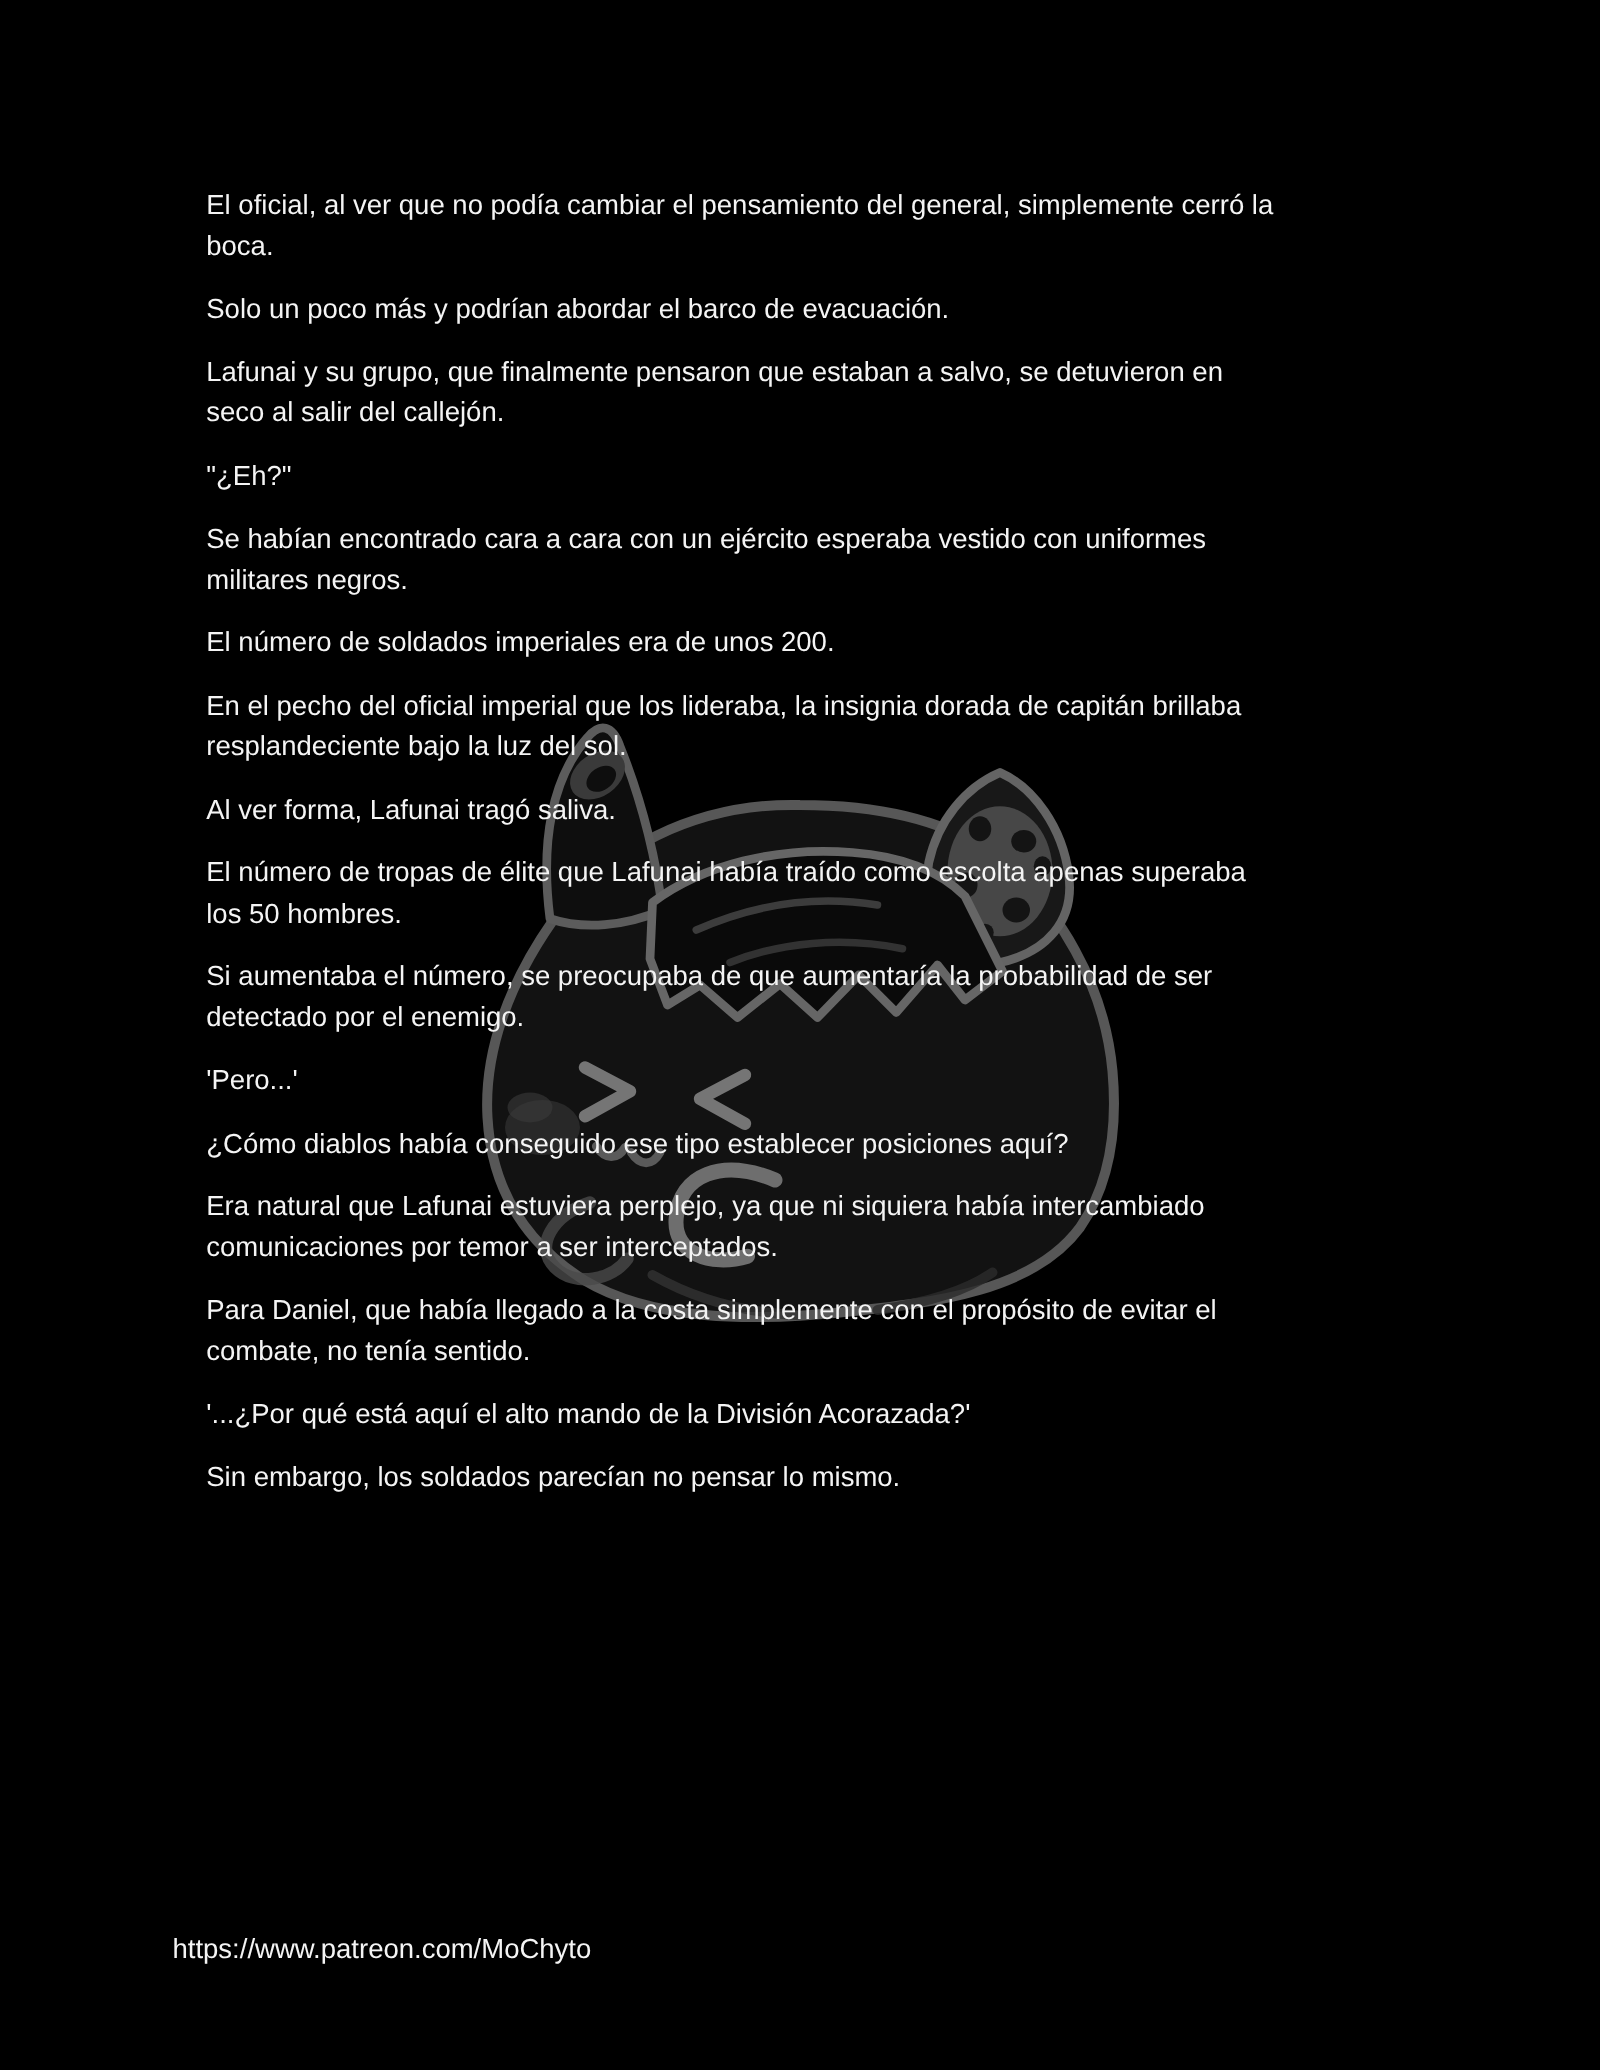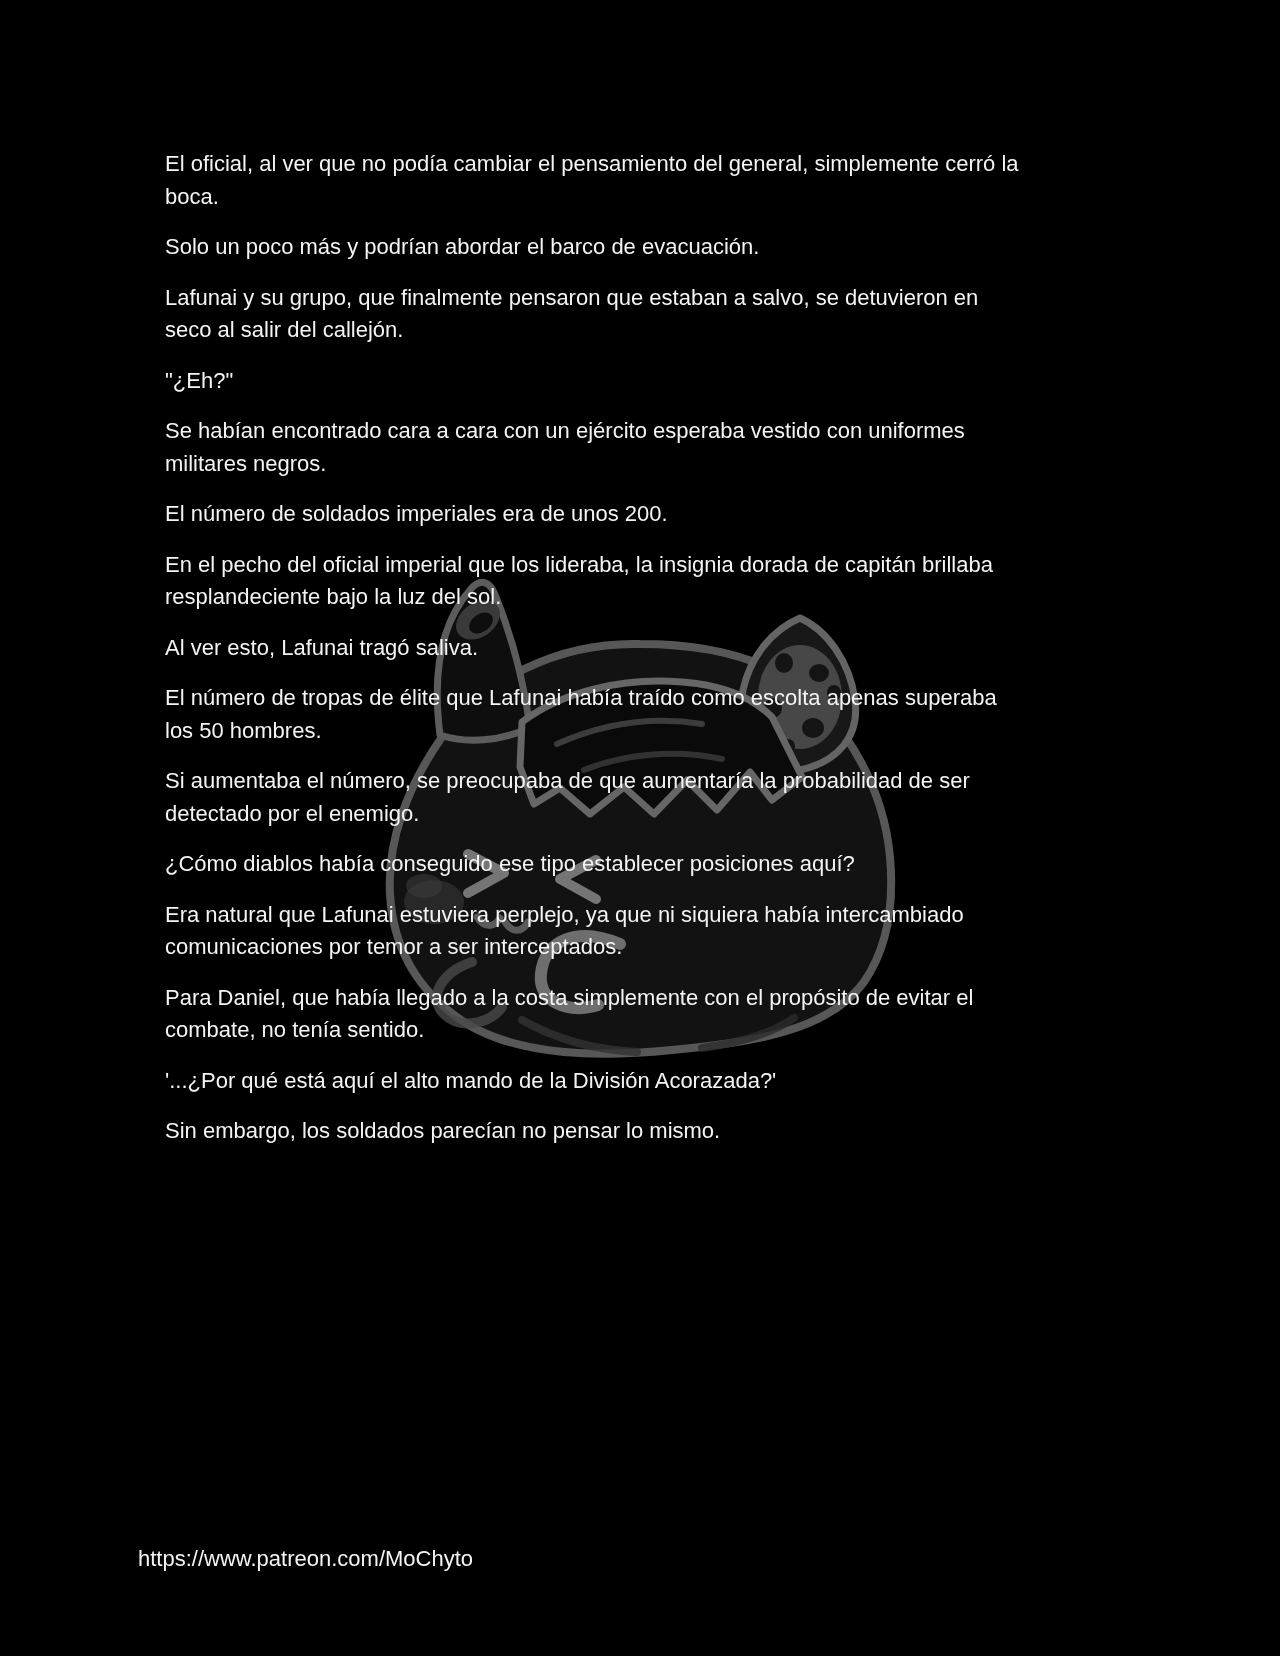--- a/index.html
+++ b/index.html
@@ -133,25 +133,26 @@
 boca.</p>
     <p class="para">Solo un poco más y podrían abordar el barco de evacuación.</p>
     <p class="para">Lafunai y su grupo, que finalmente pensaron que estaban a salvo, se detuvieron en
 seco al salir del callejón.</p>
     <p class="para">"¿Eh?"</p>
     <p class="para">Se habían encontrado cara a cara con un ejército esperaba vestido con uniformes
 militares negros.</p>
     <p class="para">El número de soldados imperiales era de unos 200.</p>
     <p class="para">En el pecho del oficial imperial que los lideraba, la insignia dorada de capitán brillaba
 resplandeciente bajo la luz del sol.</p>
-    <p class="para">Al ver esto, Lafunai tragó saliva.</p>
+    <p class="para">Al ver forma, Lafunai tragó saliva.</p>
     <p class="para">El número de tropas de élite que Lafunai había traído como escolta apenas superaba
 los 50 hombres.</p>
     <p class="para">Si aumentaba el número, se preocupaba de que aumentaría la probabilidad de ser
 detectado por el enemigo.</p>
+    <p class="para">'Pero...'</p>
     <p class="para">¿Cómo diablos había conseguido ese tipo establecer posiciones aquí?</p>
     <p class="para">Era natural que Lafunai estuviera perplejo, ya que ni siquiera había intercambiado
 comunicaciones por temor a ser interceptados.</p>
     <p class="para">Para Daniel, que había llegado a la costa simplemente con el propósito de evitar el
 combate, no tenía sentido.</p>
     <p class="para">'...¿Por qué está aquí el alto mando de la División Acorazada?'</p>
     <p class="para">Sin embargo, los soldados parecían no pensar lo mismo.</p>
   </div>
 
   <div class="footer-url">https://www.patreon.com/MoChyto</div>

